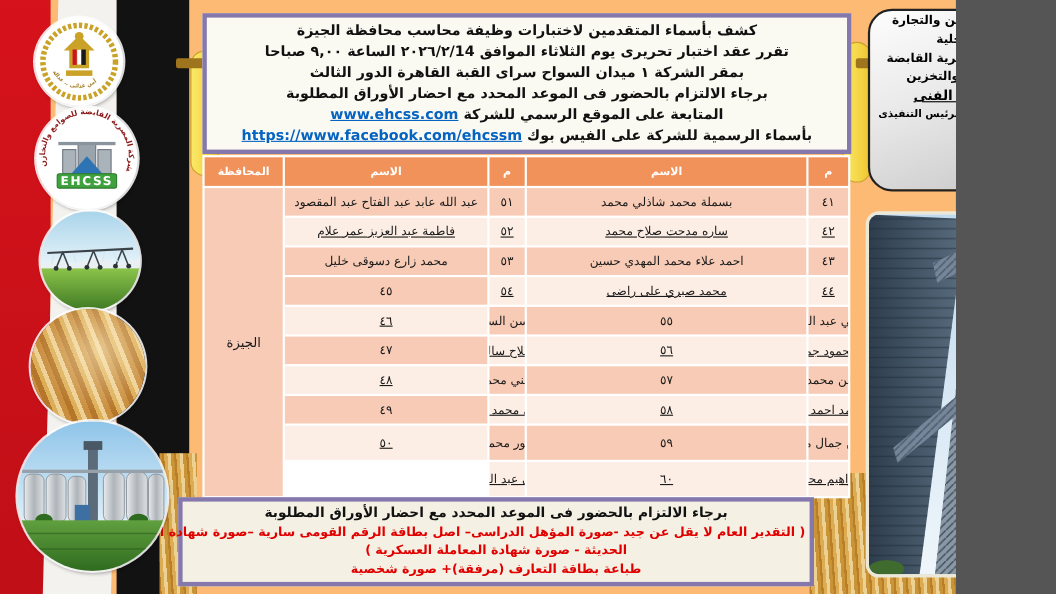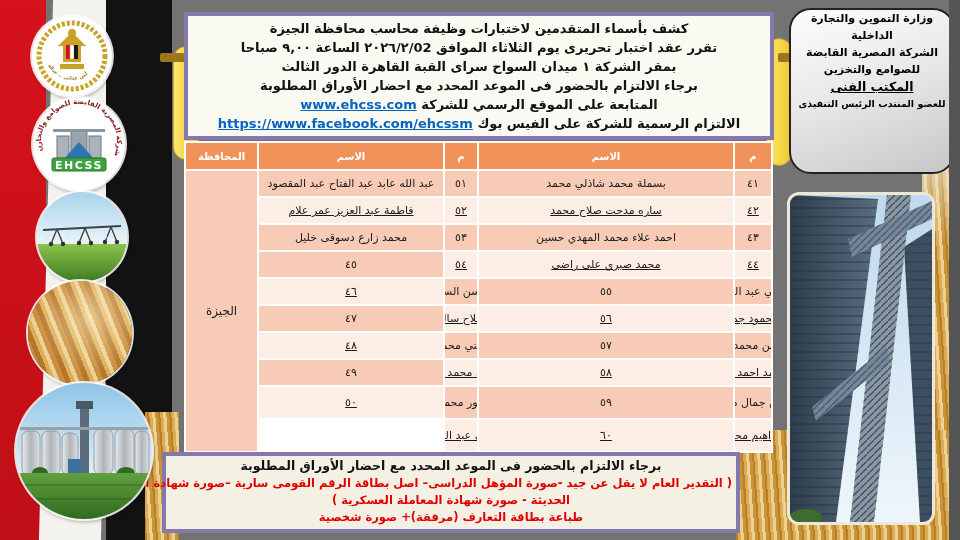--- a/index.html
+++ b/index.html
@@ -1,18 +1,18 @@
 <!DOCTYPE html>
 <html lang="ar"><head>
 <meta charset="utf-8">
 <style>
   * { margin:0; padding:0; box-sizing:border-box; }
   body { font-family:"DejaVu Sans", sans-serif; background:#555; }
-  .stage{ position:relative; width:949px; height:540px; overflow:hidden;
-          background:#737373; direction:ltr; }
+  .stage{ position:relative; width:869px; height:540px; overflow:hidden;
+          background:#fdba74; direction:ltr; }
 
   
   .flag{ position:absolute; left:0; top:0; width:172px; height:540px; }
   .flag .red  { position:absolute; left:0;   top:0; width:46px;  height:540px; background:linear-gradient(180deg,#D6121B,#C00F17); }
   .flag .white{ position:absolute; left:46px; top:0; width:62px; height:540px; background:#F4F2EE; transform:skewX(-1.5deg); }
   .flag .black{ position:absolute; left:106px;top:0; width:66px; height:540px; background:#121212; }
 
   
   .wheat{ position:absolute;
     background:
@@ -101,29 +101,29 @@
   <div class="wheat wheat-bottom"></div>
   <div class="wheat wheat-left"></div>
 
   <div class="ribbon ribbon-left"></div>
   <div class="ribbon ribbon-right"></div>
   <div class="gold-dash gl"></div>
   <div class="gold-dash gr"></div>
 
   <div class="announce">
     <div class="ln">كشف بأسماء المتقدمين لاختبارات وظيفة محاسب محافظة الجيزة</div>
-    <div class="ln">تقرر عقد اختبار تحريرى يوم الثلاثاء الموافق ٢٠٢٦/٢/02 الساعة ٩,٠٠ صباحا</div>
+    <div class="ln">تقرر عقد اختبار تحريرى يوم الثلاثاء الموافق ٢٠٢٦/٢/14 الساعة ٩,٠٠ صباحا</div>
     <div class="ln">بمقر الشركة ١ ميدان السواح سراى القبة القاهرة الدور الثالث</div>
     <div class="ln">برجاء الالتزام بالحضور فى الموعد المحدد مع احضار الأوراق المطلوبة</div>
     <div class="ln">
       <span>المتابعة على الموقع الرسمي للشركة</span>
       <a href="#">www.ehcss.com</a>
     </div>
     <div class="ln">
-      <span>الالتزام الرسمية للشركة على الفيس بوك</span>
+      <span>بأسماء الرسمية للشركة على الفيس بوك</span>
       <a href="#">https://www.facebook.com/ehcssm</a>
     </div>
   </div>
 
   <div class="orgbox">
     <div class="ol">وزارة التموين والتجارة الداخلية</div>
     <div class="ol">الشركة المصرية القابضة</div>
     <div class="ol">للصوامع والتخزين</div>
     <div class="ol u">المكتب الفنى</div>
     <div class="ol small">للعضو المنتدب الرئيس التنفيذى</div>

